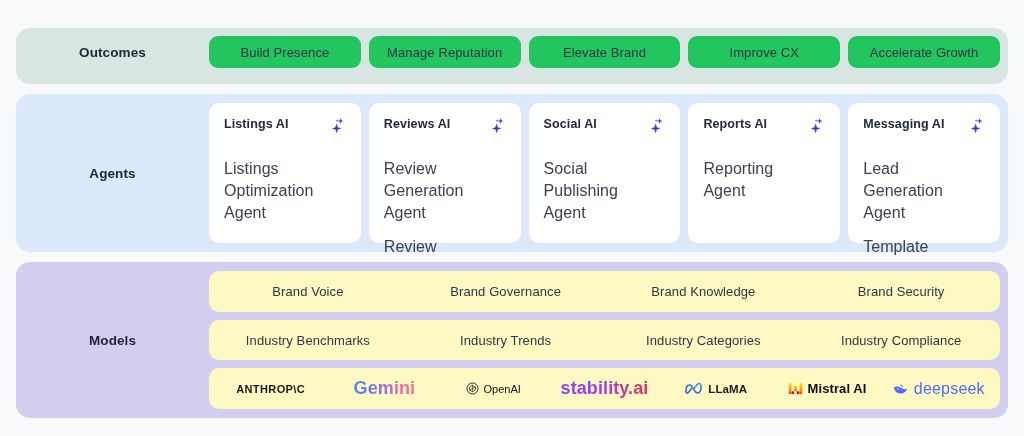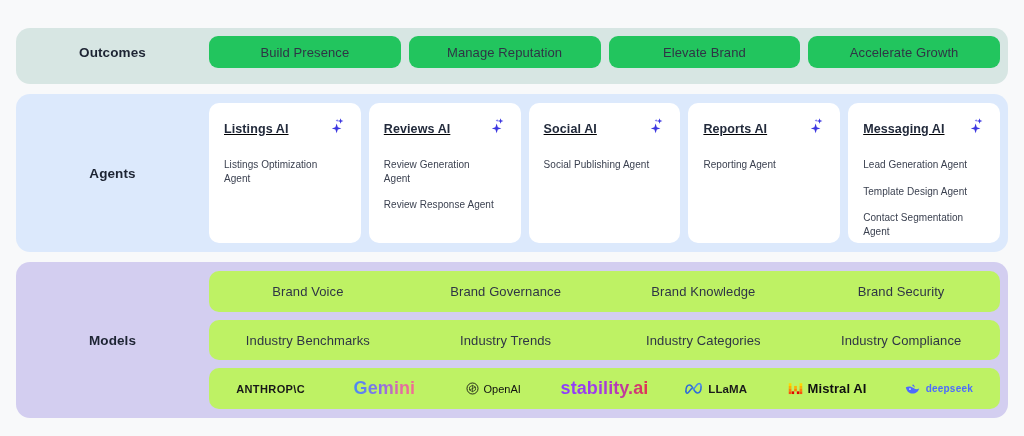--- a/index.html
+++ b/index.html
@@ -84,58 +84,57 @@
     flex: 1 1 0;
     background: #ffffff;
     border-radius: 10px;
     padding: 14px 15px 12px 15px;
     box-sizing: border-box;
     display: flex;
     flex-direction: column;
   }
   .agent-head {
     display: flex;
-    align-items: center;
+    align-items: flex-start;
     justify-content: space-between;
     margin-bottom: 18px;
-    text-decoration: underline;
   }
   .agent-title {
     font-size: 12.5px;
     font-weight: 600;
     color: #222a3b;
     letter-spacing: 0.1px;
   }
   .sparkle { flex: 0 0 auto; margin-top: -1px; }
   .agent-list {
     display: flex;
     flex-direction: column;
     gap: 13px;
   }
   .agent-item {
-    font-size: 10px;
+    font-size: 16px;
     line-height: 1.36;
     color: #3b4150;
     letter-spacing: 0.05px;
     max-width: 112px;
   }
 
   
   .band-models {
     background: #d3cef0;
     flex: 1 1 auto;
     padding: 9px 8px 9px 0;
   }
   .models-body {
     flex-direction: column;
     gap: 8px;
   }
   .model-row {
     flex: 1 1 0;
-    background: #bef264;
+    background: #fef9c3;
     border-radius: 10px;
     display: flex;
     align-items: center;
     box-sizing: border-box;
   }
   .model-row .cell {
     flex: 1 1 0;
     display: flex;
     align-items: center;
     justify-content: center;
@@ -170,37 +169,38 @@
     letter-spacing: 0.1px;
     background: linear-gradient(90deg, #8b3dff 0%, #a23ce8 45%, #e0364f 100%);
     -webkit-background-clip: text;
     background-clip: text;
     color: transparent;
   }
   .logo-llama { color: #1b1b1b; font-size: 11.5px; font-weight: 700; }
   .logo-mistral { color: #101010; font-size: 13px; font-weight: 700; }
   .logo-deepseek {
     color: #4d6bfe;
-    font-size: 10px;
-    font-weight: 700;
+    font-size: 16px;
+    font-weight: 400;
     letter-spacing: 0.2px;
     text-align: right;
   }
 </style>
 </head>
 <body>
 
 <div id="stack">
 
   <div class="band band-outcomes">
     <div class="band-label">Outcomes</div>
     <div class="band-body outcomes-body">
       <div class="pill">Build Presence</div>
       <div class="pill">Manage Reputation</div>
       <div class="pill">Elevate Brand</div>
+      <div class="pill">Improve CX</div>
       <div class="pill">Accelerate Growth</div>
     </div>
   </div>
 
   <div class="band band-agents">
     <div class="band-label">Agents</div>
     <div class="band-body agents-body">
 
       <div class="agent-card">
         <div class="agent-head">

